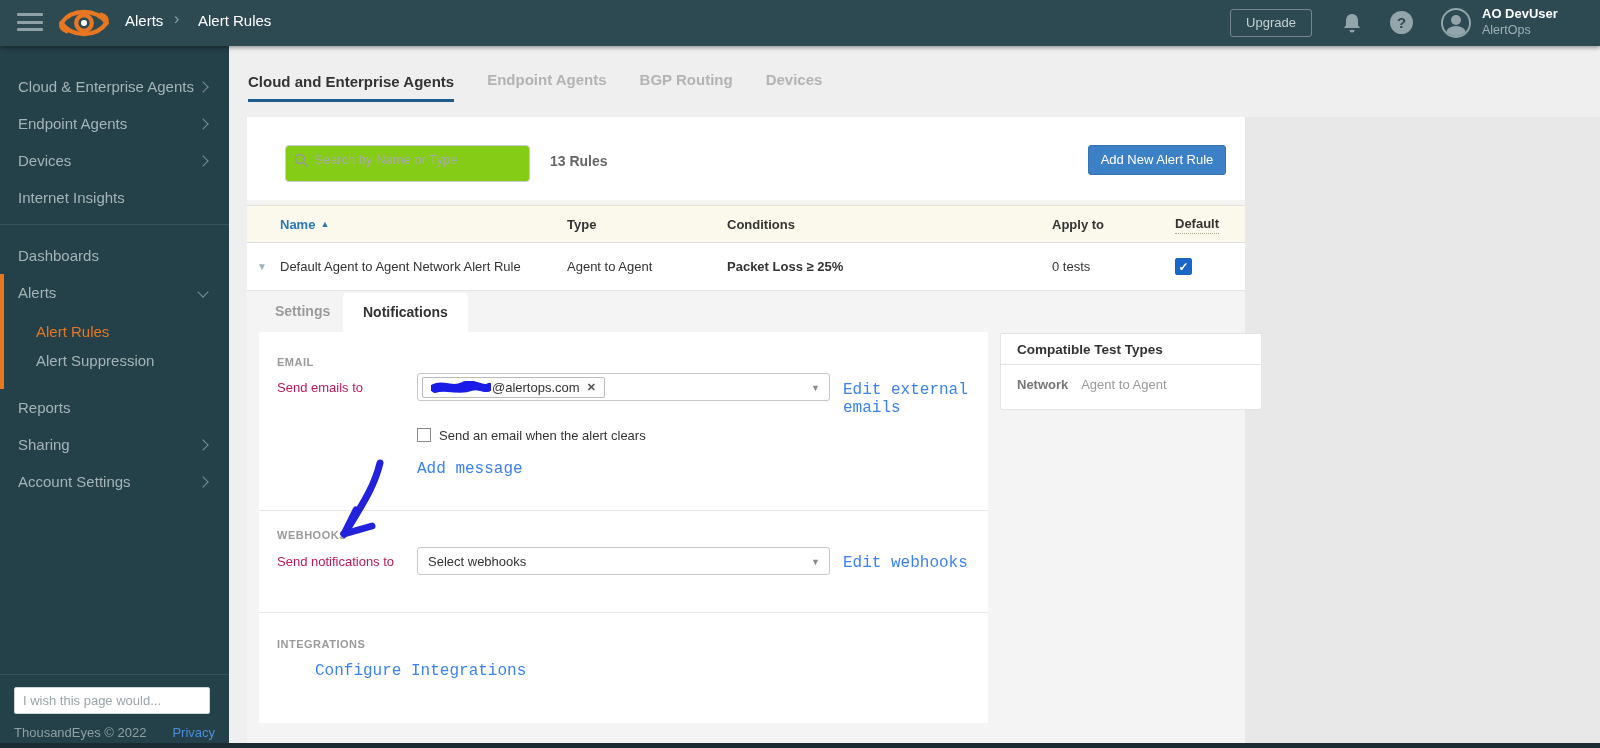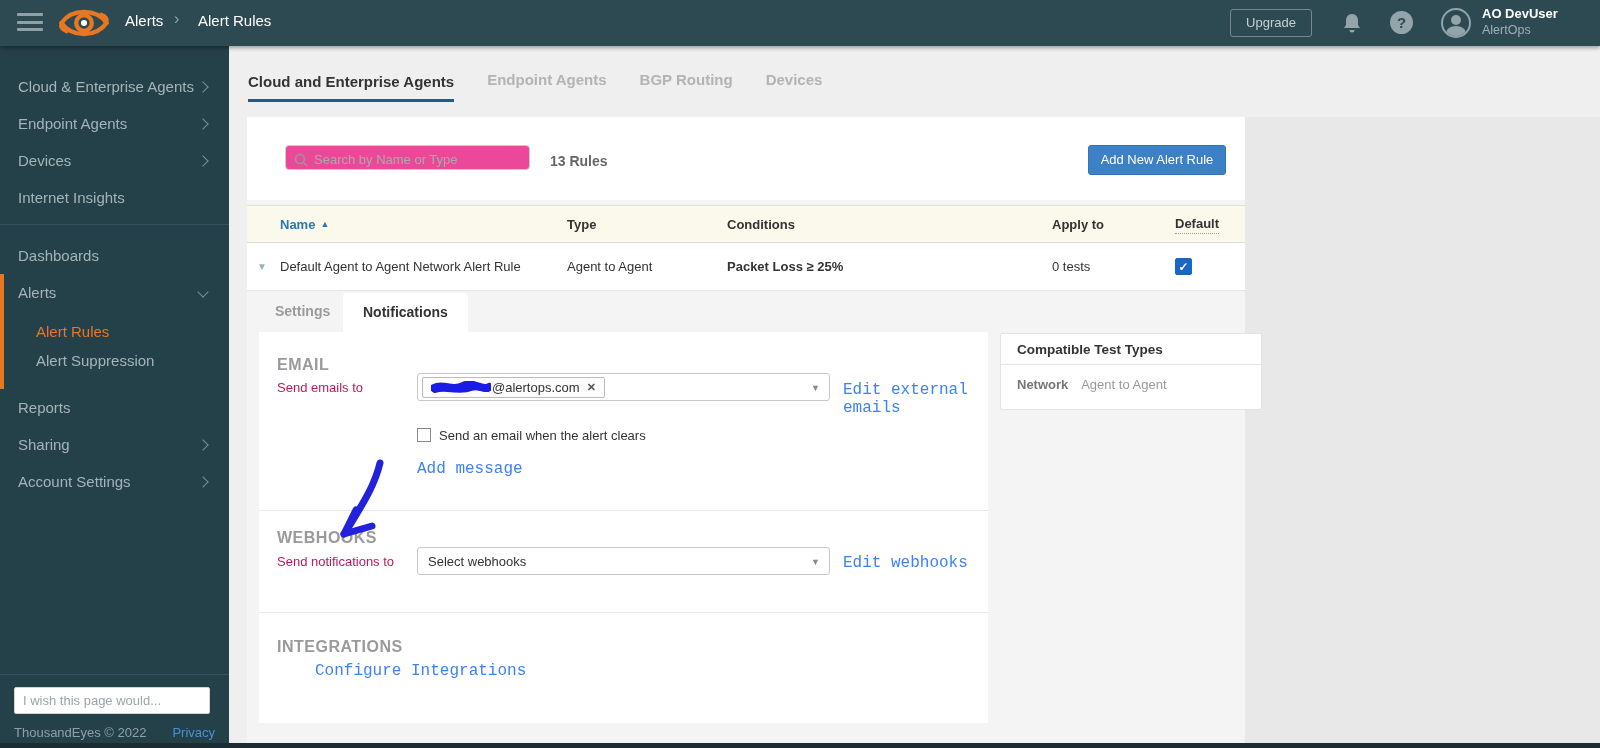--- a/index.html
+++ b/index.html
@@ -48,21 +48,21 @@
   
   .main { position:absolute; left:229px; top:46px; right:0; bottom:0; background:#efefef; }
   .right-fill { position:absolute; left:1016px; top:71px; right:0; bottom:0; background:#e8e8e8; }
   .page-tabs { position:absolute; left:19px; top:0; height:71px; display:flex; align-items:center; gap:33px; }
   .ptab { font-size:15px; font-weight:bold; color:#b3b3b3; cursor:pointer; padding-bottom:4px; }
   .ptab.active { color:#333; border-bottom:3px solid #1d5c8c; padding-bottom:9px; margin-bottom:-12px; }
 
   .content-col { position:absolute; left:18px; top:71px; width:998px; bottom:0; background:#f4f4f4; }
 
   .toolbar-card { position:absolute; left:0; top:0; width:998px; height:83px; background:#ffffff; }
-  .search-wrap { position:absolute; left:38px; top:28px; width:245px; height:25px; border:1px solid #cccccc; border-radius:4px; background:#ec4899; }
+  .search-wrap { position:absolute; left:38px; top:28px; width:245px; height:37px; border:1px solid #cccccc; border-radius:4px; background:#84cc16; }
   .search-wrap svg { position:absolute; left:8px; top:7px; }
   .search-input { position:absolute; left:28px; top:0; width:210px; height:27px; border:none; outline:none; font-size:13px; color:#333; font-family:"Liberation Sans",sans-serif; background:transparent; }
   .search-input::placeholder { color:#aaaaaa; }
   .rules-count { position:absolute; left:303px; top:36px; font-size:14px; font-weight:bold; color:#666; }
   .btn-add { position:absolute; left:841px; top:28px; width:138px; height:30px; background:#3c80c6; border:1px solid #3473b5; border-radius:3px; color:#ffffff; font-size:13px; text-align:center; line-height:28px; cursor:pointer; }
 
   .thead-row { position:absolute; left:0; top:88px; width:998px; height:38px; background:#fbf8ec; border-top:1px solid #e6e2d2; border-bottom:1px solid #dddddd; font-size:13px; font-weight:bold; color:#333; }
   .thead-row .col, .trow .col { position:absolute; top:0; height:100%; display:flex; align-items:center; }
   .col-name { left:33px; } .col-type { left:320px; } .col-cond { left:480px; } .col-apply { left:805px; } .col-def { left:928px; }
   .th-name { color:#2a78b8; cursor:pointer; }
@@ -72,21 +72,21 @@
   .trow { position:absolute; left:0; top:126px; width:998px; height:48px; background:#ffffff; border-bottom:1px solid #e5e5e5; font-size:13px; color:#333; }
   .row-caret { position:absolute; left:10px; top:18px; font-size:10px; color:#9fb3bd; cursor:pointer; }
   .cond-bold { font-weight:bold; }
   .cbx-on { width:17px; height:17px; background:#1a66c8; border:1px solid #1a66c8; border-radius:2px; color:#fff; font-size:12px; font-weight:bold; text-align:center; line-height:16px; cursor:pointer; }
 
   .inner-tabs { position:absolute; left:0; top:174px; width:998px; height:41px; }
   .itab-settings { position:absolute; left:28px; top:12px; font-size:14px; font-weight:bold; color:#9a9a9a; cursor:pointer; }
   .itab-notif { position:absolute; left:96px; top:2px; height:39px; padding:0 20px; background:#ffffff; border-radius:4px 4px 0 0; font-size:14px; font-weight:bold; color:#333; line-height:39px; cursor:pointer; }
 
   .detail-card { position:absolute; left:12px; top:215px; width:729px; height:391px; background:#ffffff; }
-  .sec-label { position:absolute; font-size:16px; font-weight:bold; color:#9a9a9a; letter-spacing:.5px; }
+  .sec-label { position:absolute; font-size:11px; font-weight:bold; color:#9a9a9a; letter-spacing:.5px; }
   .fld-label { position:absolute; font-size:13px; color:#be185d; }
   .sel { position:absolute; height:28px; width:413px; left:158px; background:#fff; border:1px solid #c8c8c8; border-radius:3px; cursor:pointer; }
   .sel-caret { position:absolute; right:9px; top:9px; font-size:9px; color:#8a8a8a; }
   .sel-text { position:absolute; left:10px; top:6px; font-size:13px; color:#333; }
   .token { position:absolute; left:4px; top:3px; height:21px; display:flex; align-items:center; padding:0 8px; border:1px solid #bbbbbb; border-radius:2px; background:#fcfcfc; }
   .token-text { font-size:13px; color:#333; }
   .token-x { font-size:11px; color:#555; margin-left:7px; font-weight:bold; cursor:pointer; }
   .link { position:absolute; font-size:16px; color:#3b82f6; cursor:pointer; text-decoration:none;font-family:Liberation Mono, monospace; }
   .cbx-off { position:absolute; left:0; top:1px; width:14px; height:14px; border:1px solid #8a8a8a; background:#fff; cursor:pointer; }
   .cbx-row { position:absolute; left:158px; top:95px; height:16px; }

